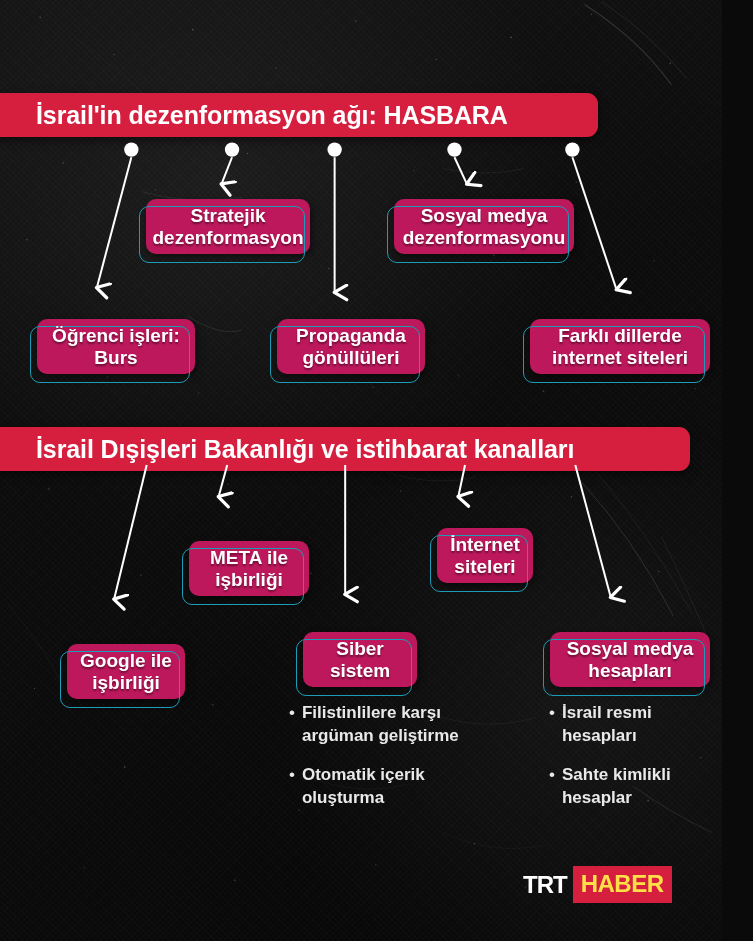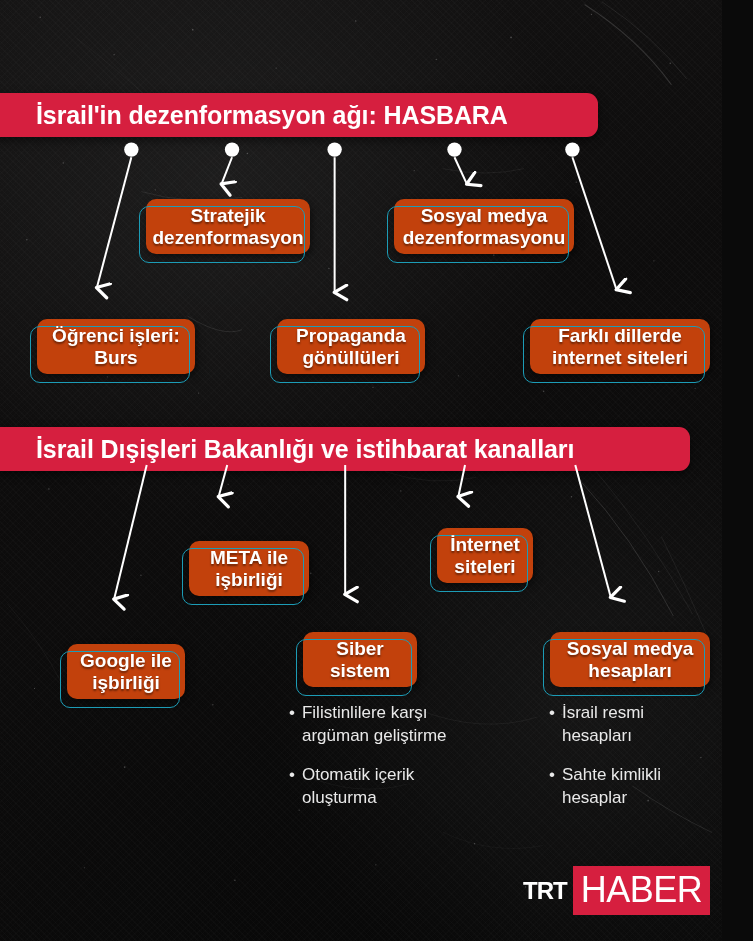--- a/index.html
+++ b/index.html
@@ -64,21 +64,21 @@
   }
   #banner-1 { top: 93px;  width: 612px; height: 44px; }
   #banner-1 .banner-text { font-size: 25px; }
   #banner-2 { top: 427px; width: 704px; height: 44px; }
   #banner-2 .banner-text { font-size: 25px; }
 
   
   .node {
     position: absolute;
     border-radius: 10px;
-    background: #c2410c;
+    background: #be185d;
     display: flex;
     align-items: center;
     justify-content: center;
     text-align: center;
     z-index: 6;
     box-shadow: 2px 3px 7px rgba(0,0,0,.5);
   }
   .node::before {  
     content: "";
     position: absolute;
@@ -103,42 +103,42 @@
   
   .bullets { position: absolute; z-index: 6; }
   .bullet-item {
     display: flex;
     color: #e9e9e9;
     font-size: 17px;
     line-height: 1.33;
     margin-bottom: 17px;
   }
   .bullet-dot { margin-right: 7px; line-height: 1.33; }
-  .bullet-text { max-width: 205px; }
+  .bullet-text { max-width: 205px; font-weight: bold; }
 
   
   #logo {
     position: absolute;
     left: 523px; top: 866px;
     display: flex; align-items: center;
     z-index: 8;
   }
   .logo-trt {
     color: #ffffff;
     font-weight: bold;
     font-size: 24px;
     letter-spacing: -1px;
     line-height: 1;
     margin-right: 6px;
   }
   .logo-haber {
     background: #d61f3f;
-    color: #ffffff;
-    font-weight: normal;
-    font-size: 36px;
+    color: #fde047;
+    font-weight: bold;
+    font-size: 24px;
     letter-spacing: -0.5px;
     line-height: 1;
     padding: 6px 8px 7px 8px;
   }
 </style>
 </head>
 <body>
 
 <div id="stage">
 

